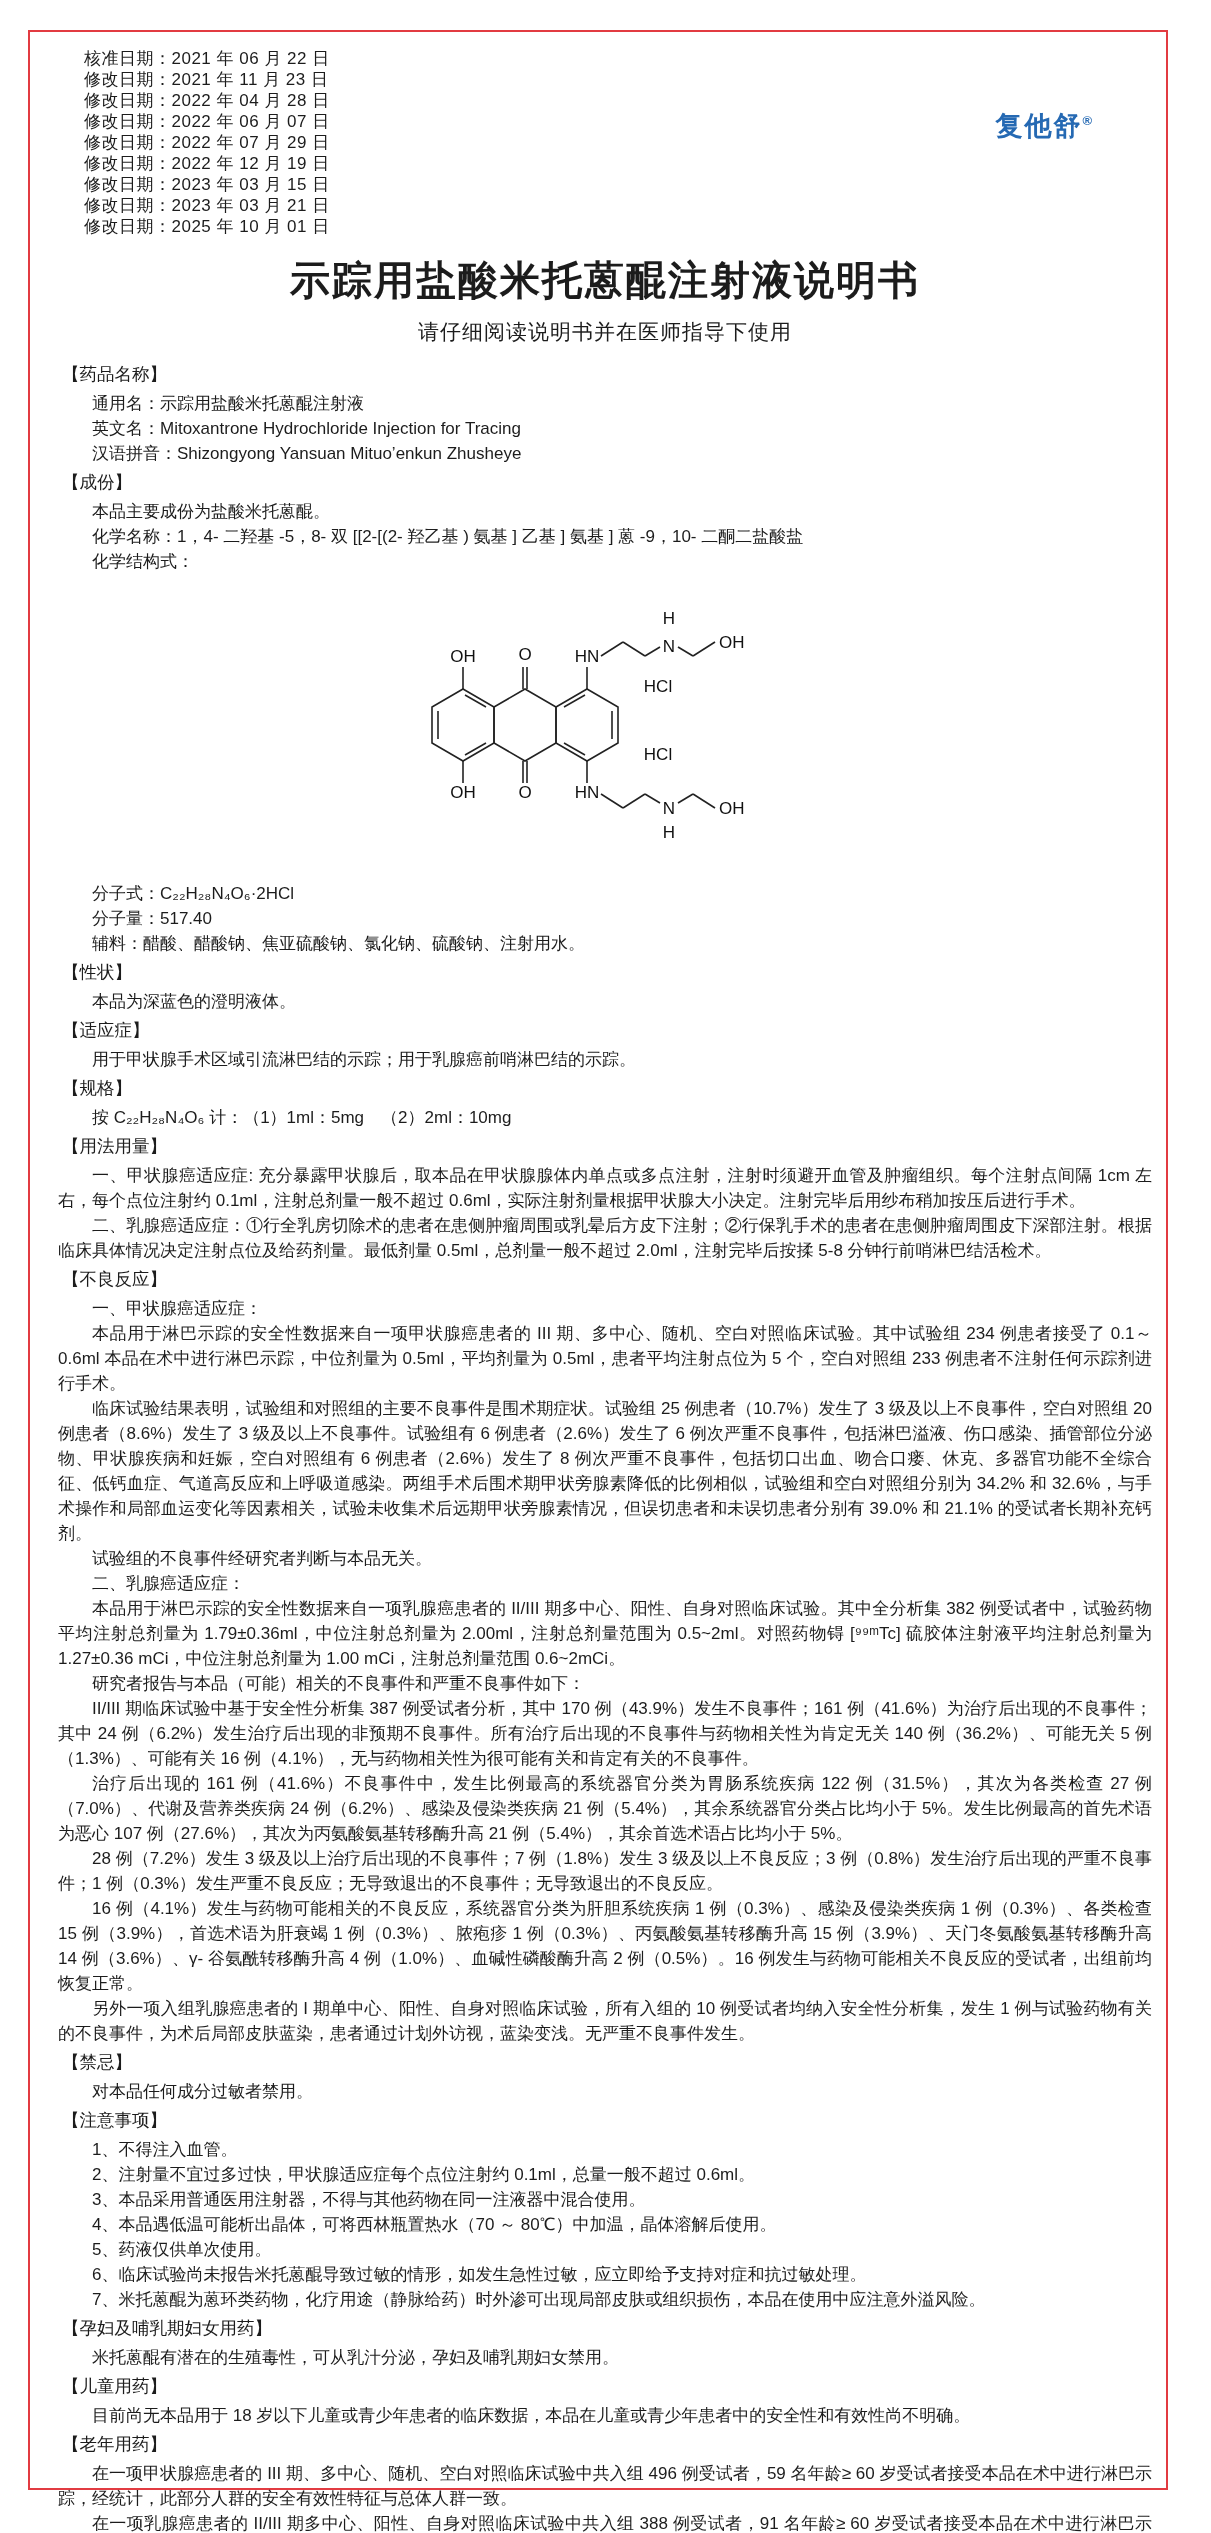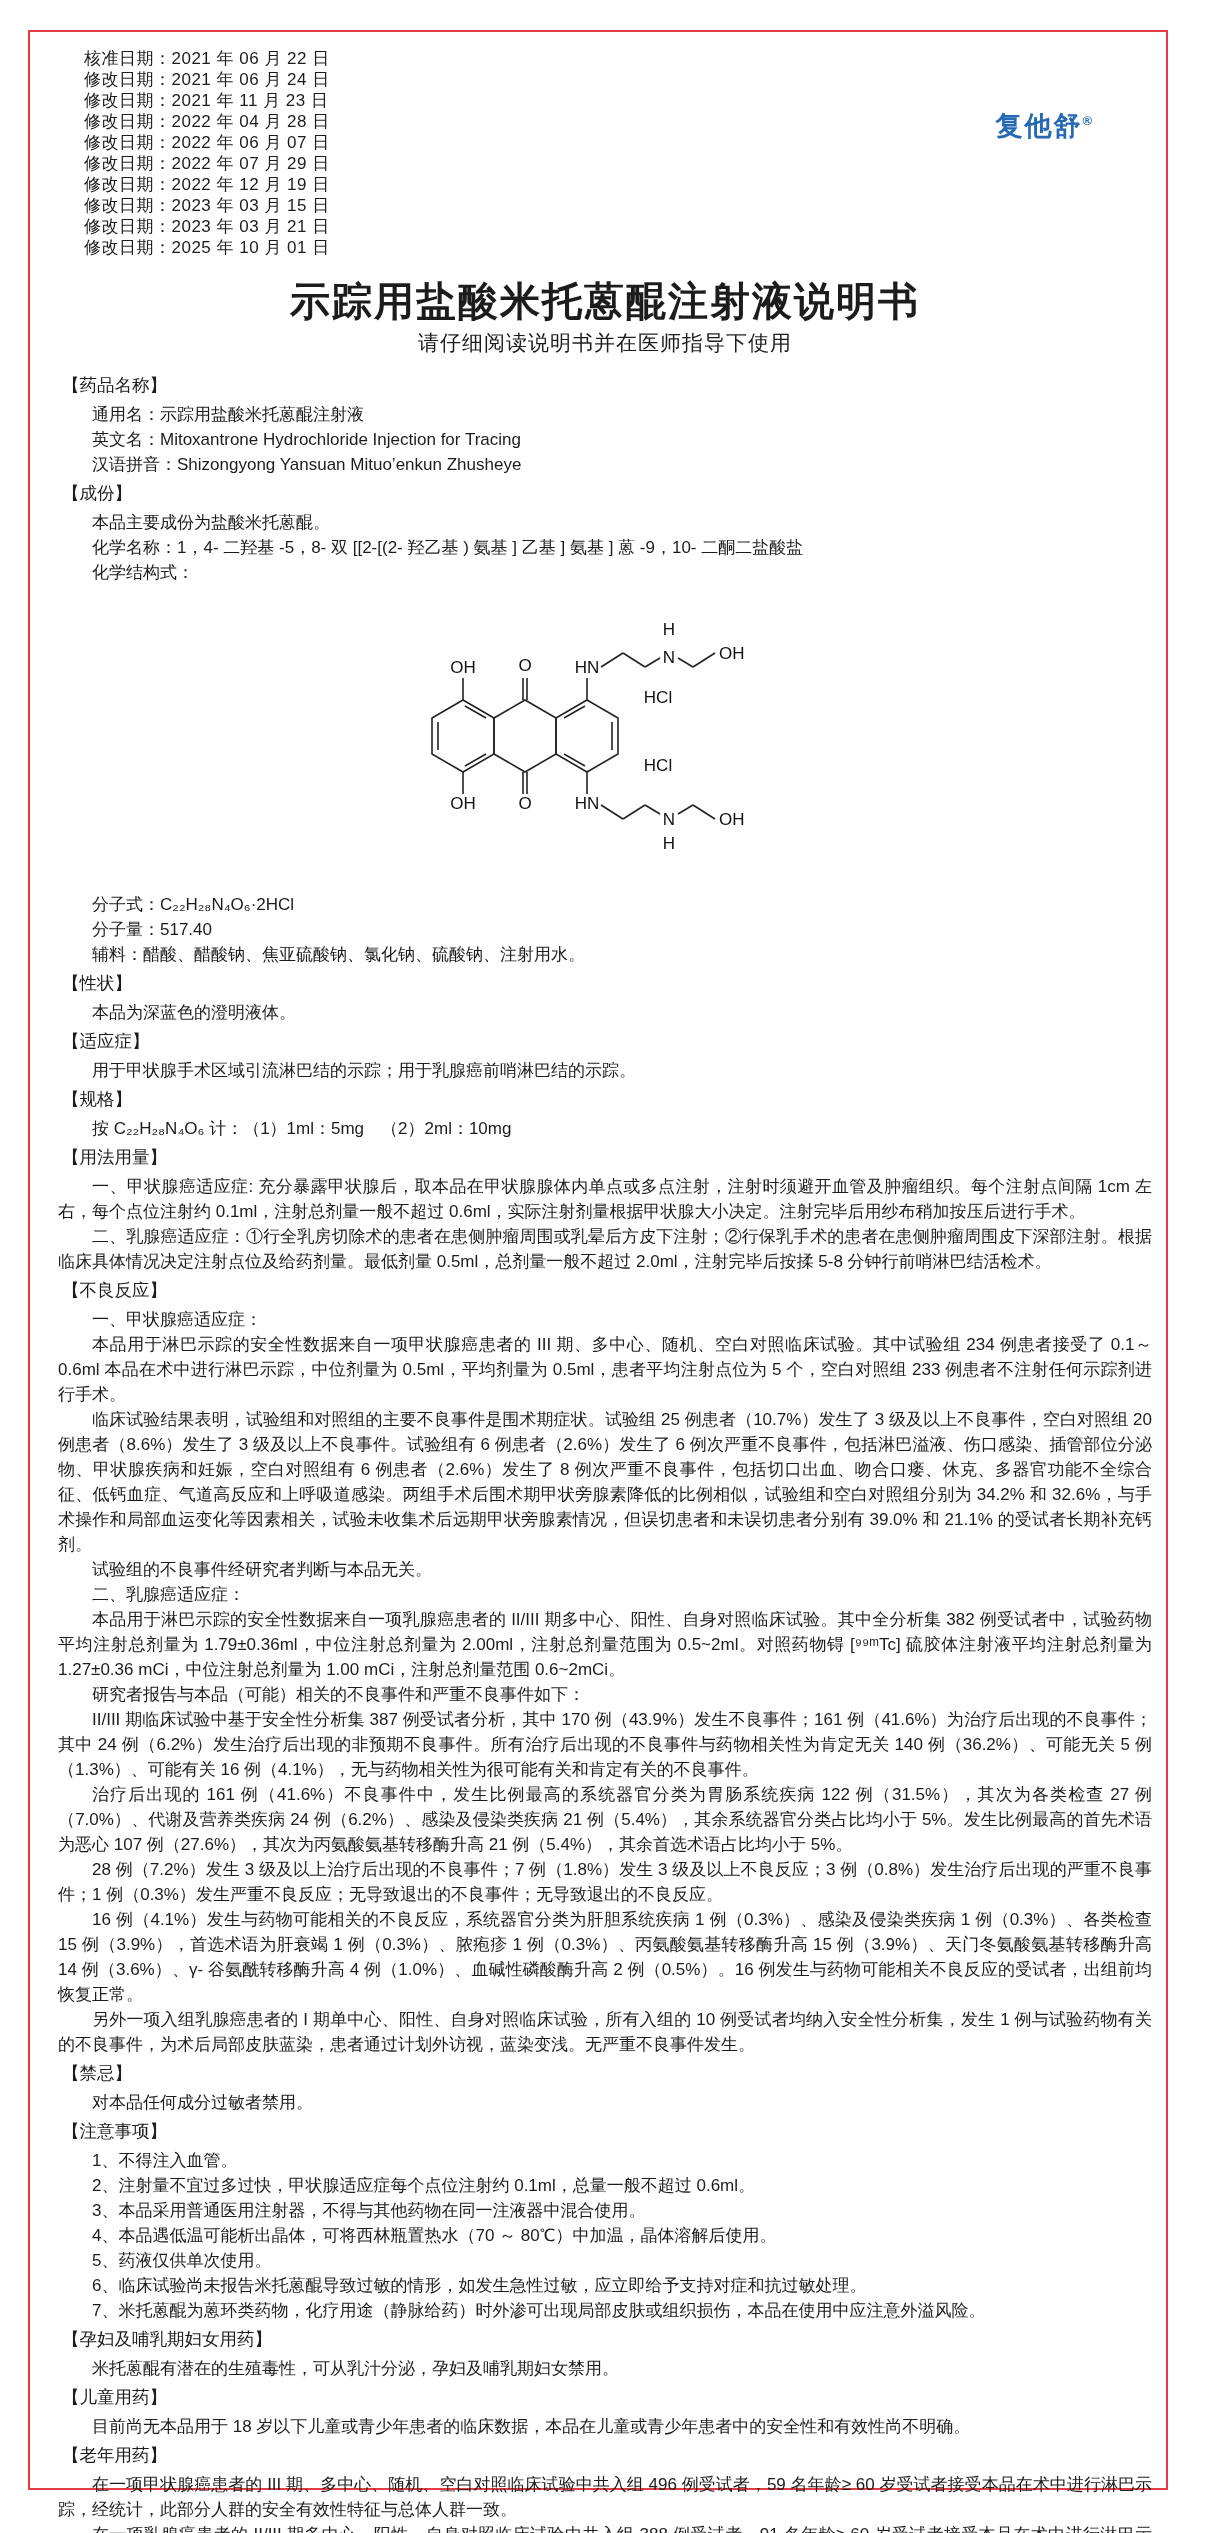--- a/index.html
+++ b/index.html
@@ -5,39 +5,38 @@
   html,body{margin:0;padding:0;background:#ffffff;}
   body{width:1211px;font-family:"Liberation Sans",sans-serif;color:#1c1c1c;}
   .page{position:relative;width:1211px;height:2533px;overflow:hidden;background:#fff;}
   .frame{position:absolute;left:28px;top:30px;width:1140px;height:2460px;border:2px solid #e23b41;box-sizing:border-box;background:#fff;padding-left:8px;}
   .content{padding:16px 14px 0 20px;}
   .dates{margin-left:26px;font-size:17px;line-height:21px;letter-spacing:.5px;}
   .header-row{position:relative;}
   .logo{position:absolute;right:60px;top:60px;color:#2569b3;font-weight:bold;font-size:27px;letter-spacing:2px;margin-left:36px;}
   .logo .reg{font-size:13px;vertical-align:super;letter-spacing:0;}
   h1.doc-title{margin:16px 0 0 0;text-align:center;font-size:40px;font-weight:bold;letter-spacing:2px;}
-  .subtitle{text-align:center;font-size:21px;letter-spacing:1px;}
+  .subtitle{margin-top:10px;text-align:center;font-size:21px;letter-spacing:1px;}
   .sections{margin-top:16px;font-size:17px;line-height:25px;}
   .sec-heading{margin:4px;font-size:17.5px;}
   .para{text-indent:2em;margin:0;text-align:justify;}
   .structure-block{margin:6px 0 4px 295px;}
   .structure-block svg text{font-family:"Liberation Sans",sans-serif;font-size:17px;fill:#111;}
   .structure-block svg line,.structure-block svg polygon{stroke:#222;stroke-width:1.6;fill:none;}
 </style>
 </head>
 <body>
 
 <div class="page">
   <div class="frame">
     <div class="content">
 
       <div class="header-row">
         <div class="dates">
             <div class="date-line">核准日期：2021 年 06 月 22 日</div>
-            <div class="date-line">修改日期：2021 年 06 月 24 日</div>
             <div class="date-line">修改日期：2021 年 11 月 23 日</div>
             <div class="date-line">修改日期：2022 年 04 月 28 日</div>
             <div class="date-line">修改日期：2022 年 06 月 07 日</div>
             <div class="date-line">修改日期：2022 年 07 月 29 日</div>
             <div class="date-line">修改日期：2022 年 12 月 19 日</div>
             <div class="date-line">修改日期：2023 年 03 月 15 日</div>
             <div class="date-line">修改日期：2023 年 03 月 21 日</div>
             <div class="date-line">修改日期：2025 年 10 月 01 日</div>
           </div>
         <div class="logo">

